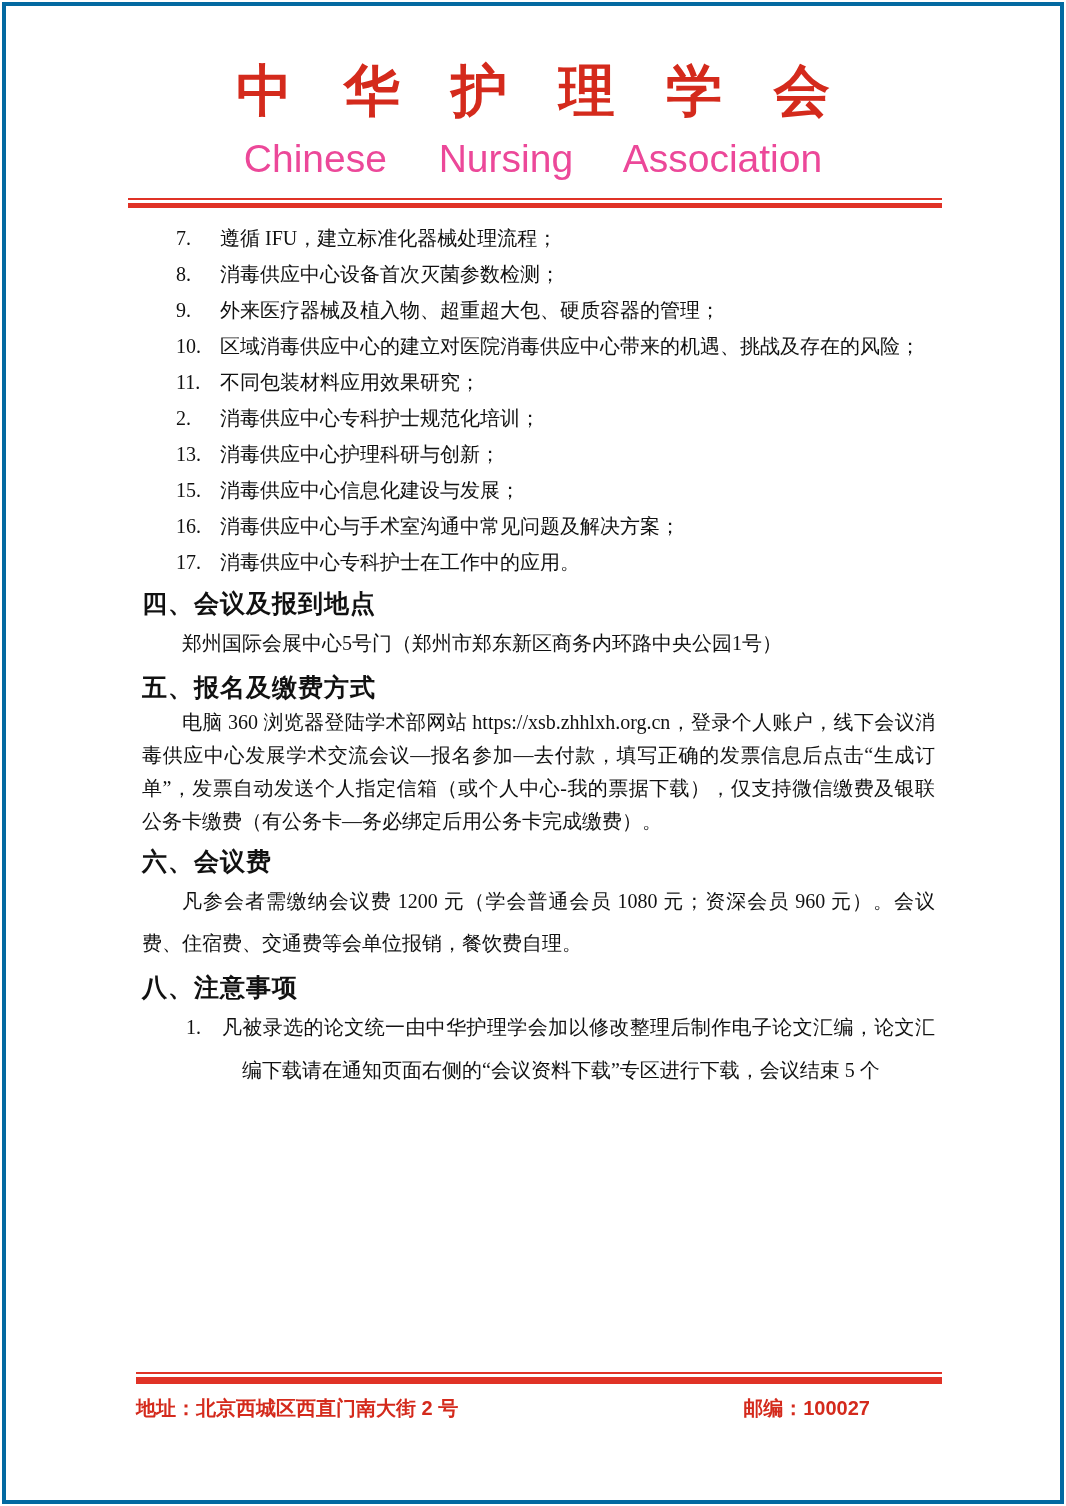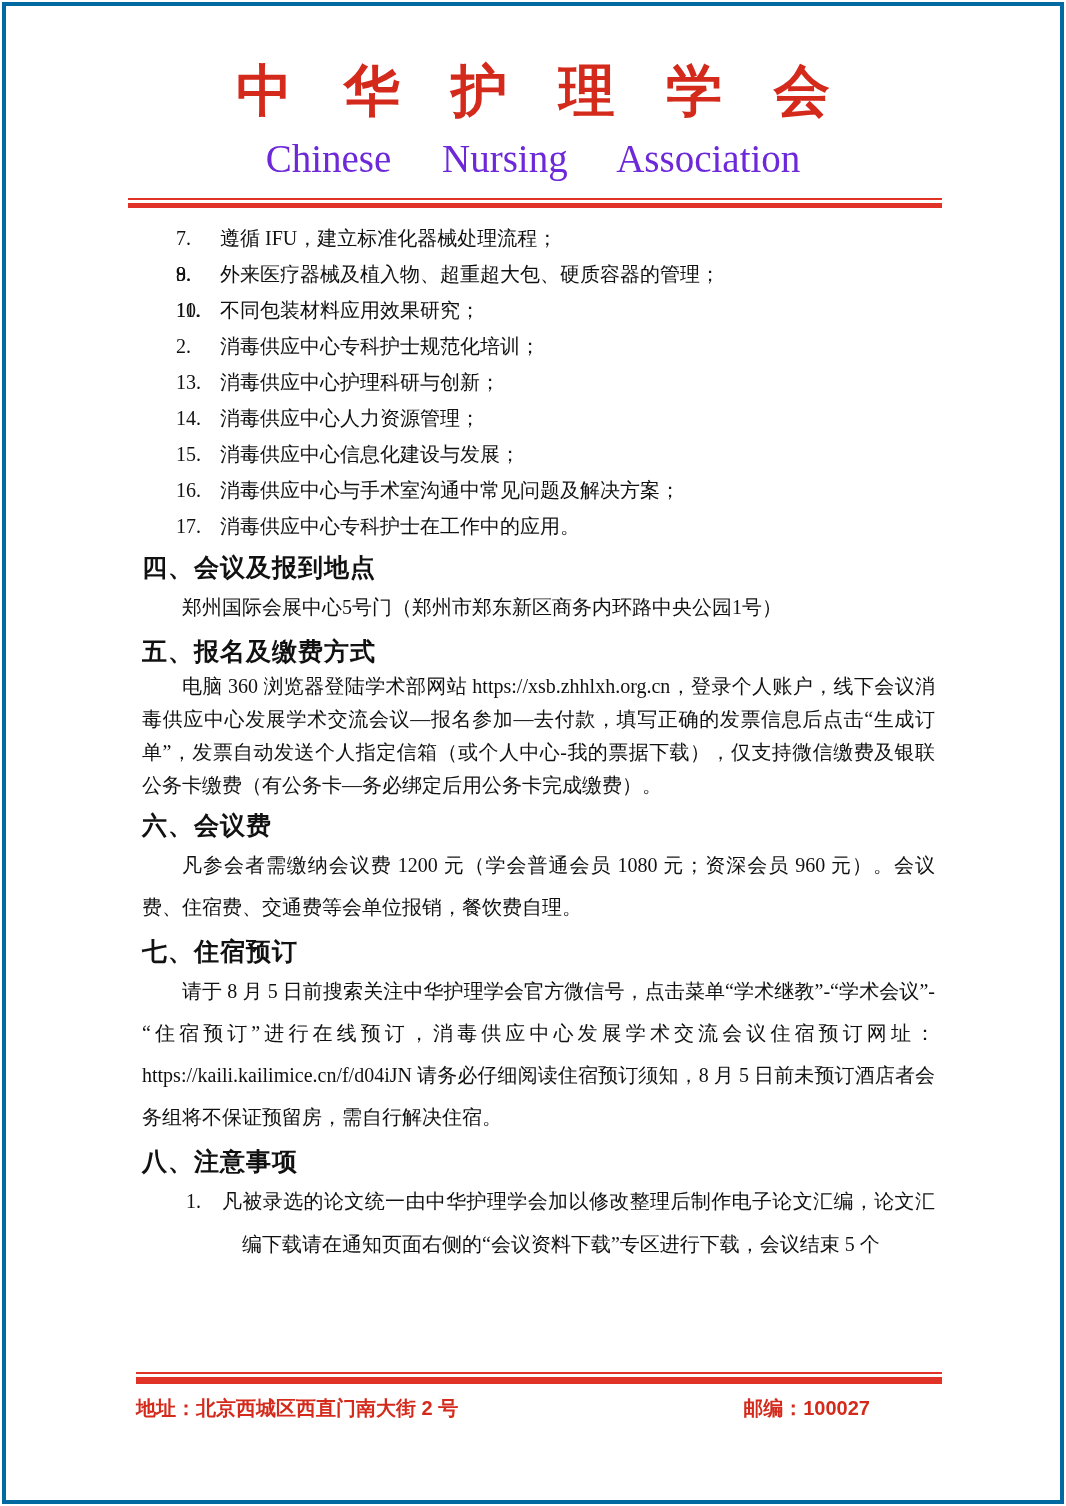--- a/index.html
+++ b/index.html
@@ -24,23 +24,23 @@
   .title-cn {
     font-size: 56px; line-height: 66px; font-weight: bold;
     color: #d42a1c;
     letter-spacing: 0.92em; text-indent: 0.92em;
     font-family: "Liberation Serif", serif;
     white-space: nowrap;
   }
   .title-en {
     margin-top: 12px;
     font-size: 39px; line-height: 46px;
-    color: #6d28d9;
+    color: #ec4899;
     word-spacing: 1.05em;
-    font-family: Liberation Serif, serif;
+    font-family: Liberation Sans, sans-serif;
     white-space: nowrap;
   }
   .header-rules { margin: 16px 118px 0 122px; }
   .rule-thin  { height: 2px; background: #e03226; }
   .rule-thick { height: 5px; background: #e03226; margin-top: 3px; }
   
   .agenda-list { margin: 12px 125px 0 136px; }
   .agenda-item {
     position: relative;
     padding-left: 78px;
@@ -103,43 +103,41 @@
       </div>
     </div>
 
     <div class="agenda-list">
         <div class="agenda-item">
     <span class="num">7.</span>
     <span>遵循 IFU，建立标准化器械处理流程；</span>
   </div>
         <div class="agenda-item">
     <span class="num">8.</span>
+    <span>消毒供应中心设备首次灭菌参数检测；</span>
   </div>
         <div class="agenda-item">
     <span class="num">9.</span>
     <span>外来医疗器械及植入物、超重超大包、硬质容器的管理；</span>
   </div>
         <div class="agenda-item">
     <span class="num">10.</span>
+    <span>区域消毒供应中心的建立对医院消毒供应中心带来的机遇、挑战及存在的风险；</span>
   </div>
         <div class="agenda-item">
     <span class="num">11.</span>
     <span>不同包装材料应用效果研究；</span>
   </div>
         <div class="agenda-item">
     <span class="num">2.</span>
     <span>消毒供应中心专科护士规范化培训；</span>
   </div>
         <div class="agenda-item">
     <span class="num">13.</span>
     <span>消毒供应中心护理科研与创新；</span>
-  </div>
-        <div class="agenda-item">
-    <span class="num">14.</span>
-    <span>消毒供应中心人力资源管理；</span>
   </div>
         <div class="agenda-item">
     <span class="num">15.</span>
     <span>消毒供应中心信息化建设与发展；</span>
   </div>
         <div class="agenda-item">
     <span class="num">16.</span>
     <span>消毒供应中心与手术室沟通中常见问题及解决方案；</span>
   </div>
         <div class="agenda-item">
@@ -161,26 +159,20 @@
             <p class="para">电脑 360 浏览器登陆学术部网站 https://xsb.zhhlxh.org.cn，登录个人账户，线下会议消毒供应中心发展学术交流会议—报名参加—去付款，填写正确的发票信息后点击“生成订单”，发票自动发送个人指定信箱（或个人中心-我的票据下载），仅支持微信缴费及银联公务卡缴费（有公务卡—务必绑定后用公务卡完成缴费）。</p>
           </div>
   </section>
         <section class="doc-section">
     <h2 class="section-heading">六、会议费</h2>
     <div class="section-body">
             <p class="para">凡参会者需缴纳会议费 1200 元（学会普通会员 1080 元；资深会员 960 元）。会议费、住宿费、交通费等会单位报销，餐饮费自理。</p>
           </div>
   </section>
         <section class="doc-section">
-    <h2 class="section-heading">七、住宿预订</h2>
-    <div class="section-body">
-            <p class="para">请于 8 月 5 日前搜索关注中华护理学会官方微信号，点击菜单“学术继教”-“学术会议”-“住宿预订”进行在线预订，消毒供应中心发展学术交流会议住宿预订网址：https://kaili.kailimice.cn/f/d04iJN 请务必仔细阅读住宿预订须知，8 月 5 日前未预订酒店者会务组将不保证预留房，需自行解决住宿。</p>
-          </div>
-  </section>
-        <section class="doc-section">
     <h2 class="section-heading">八、注意事项</h2>
     <div class="section-body">
             <div class="num-para"><span class="num">1.</span><span>凡被录选的论文统一由中华护理学会加以修改整理后制作电子论文汇编，论文汇编下载请在通知页面右侧的“会议资料下载”专区进行下载，会议结束 5 个</span></div>
           </div>
   </section>
       </div>
 
     <div class="footer">
       <div class="footer-rule-thin"></div>
       <div class="footer-rule-thick"></div>

